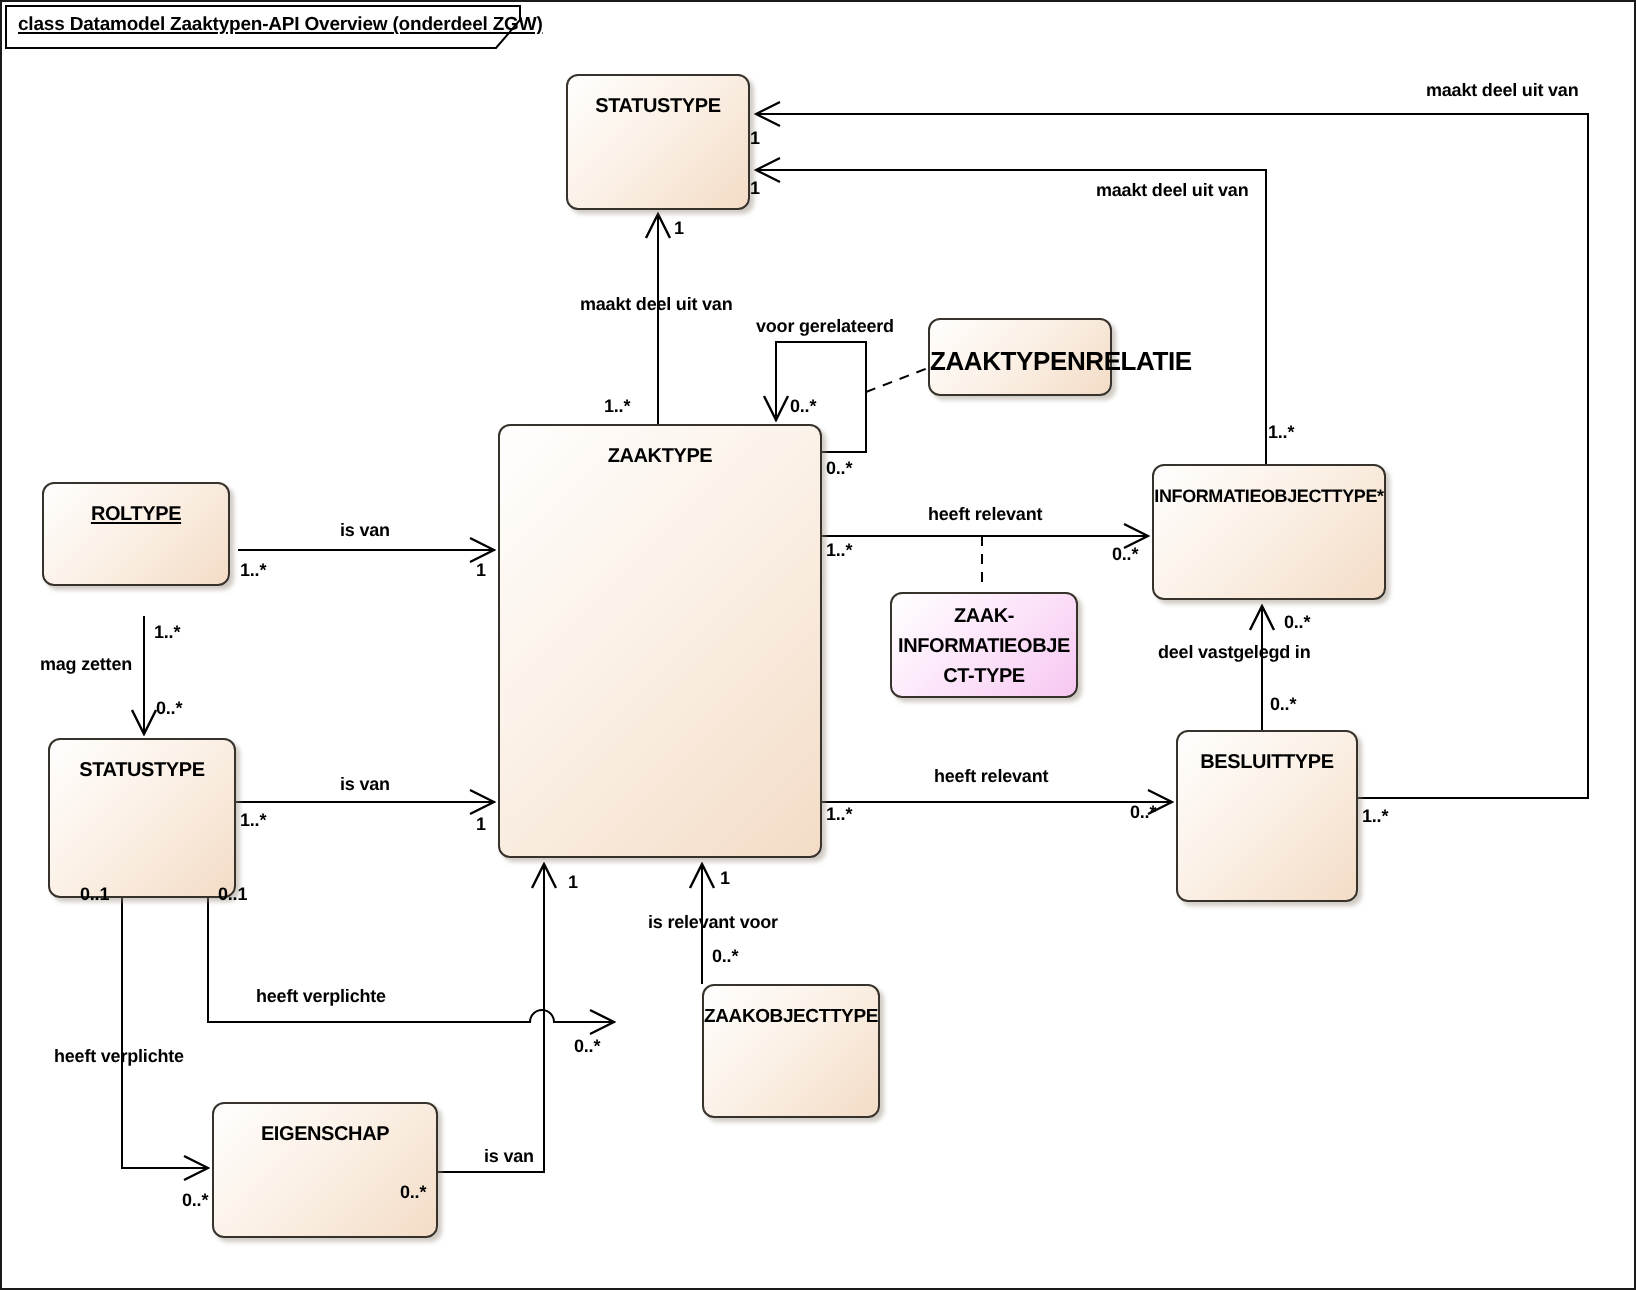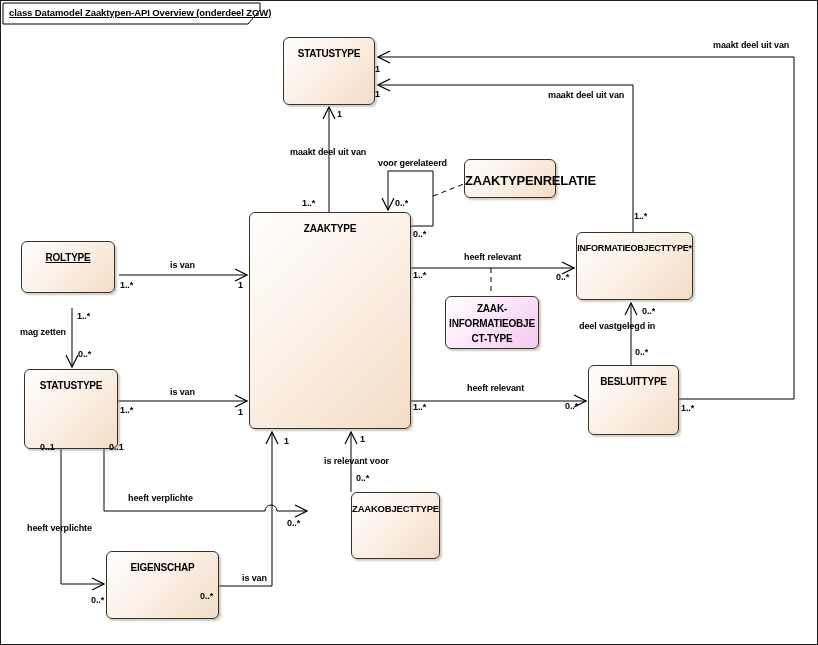--- a/index.html
+++ b/index.html
@@ -114,21 +114,21 @@
   </div>
 
   <div class="uml-box pink wrap" style="left:444px;top:295px;width:94px;height:53px;padding-top:4px;font-size:10px;">
     <span>ZAAK-INFORMATIEOBJECT-TYPE</span>
   </div>
 
   <div class="uml-box" style="left:23px;top:368px;width:94px;height:80px;">
     <span>STATUSTYPE</span>
   </div>
 
-  <div class="uml-box" style="left:587px;top:364px;width:91px;height:70px;">
+  <div class="uml-box" style="left:587px;top:364px;width:91px;height:86px;">
     <span>BESLUITTYPE</span>
   </div>
 
   <div class="uml-box" style="left:308px;top:491px;width:89px;height:67px;font-size:9.5px;margin-left:42px;">
     <span>ZAAKOBJECTTYPE</span>
   </div>
 
   <div class="uml-box" style="left:105px;top:550px;width:113px;height:68px;">
     <span>EIGENSCHAP</span>
   </div>

